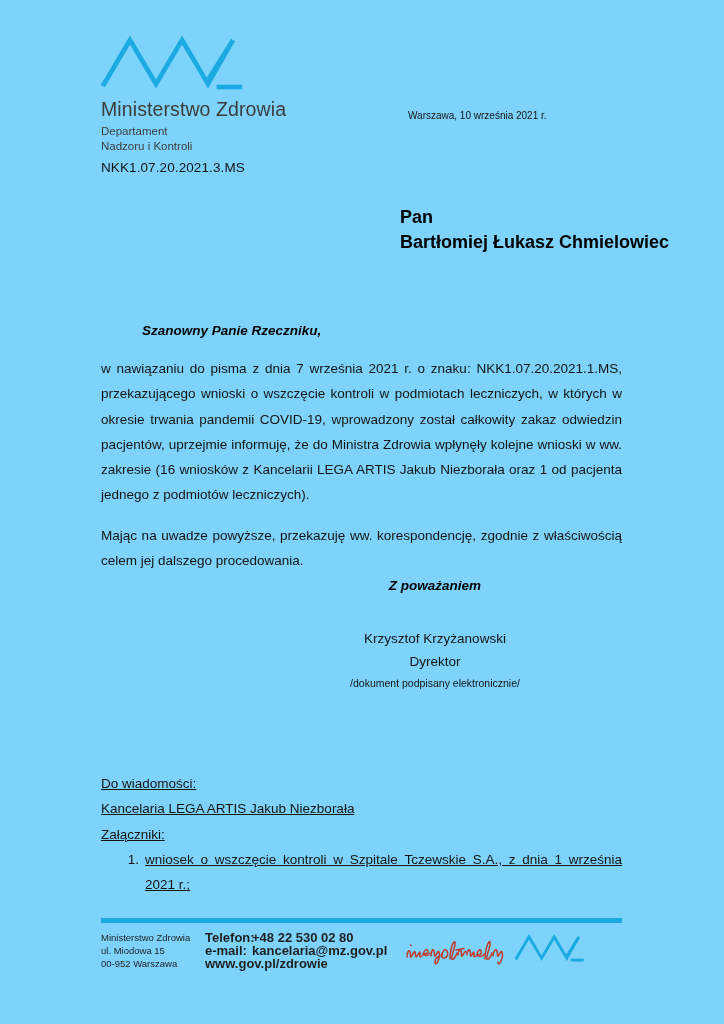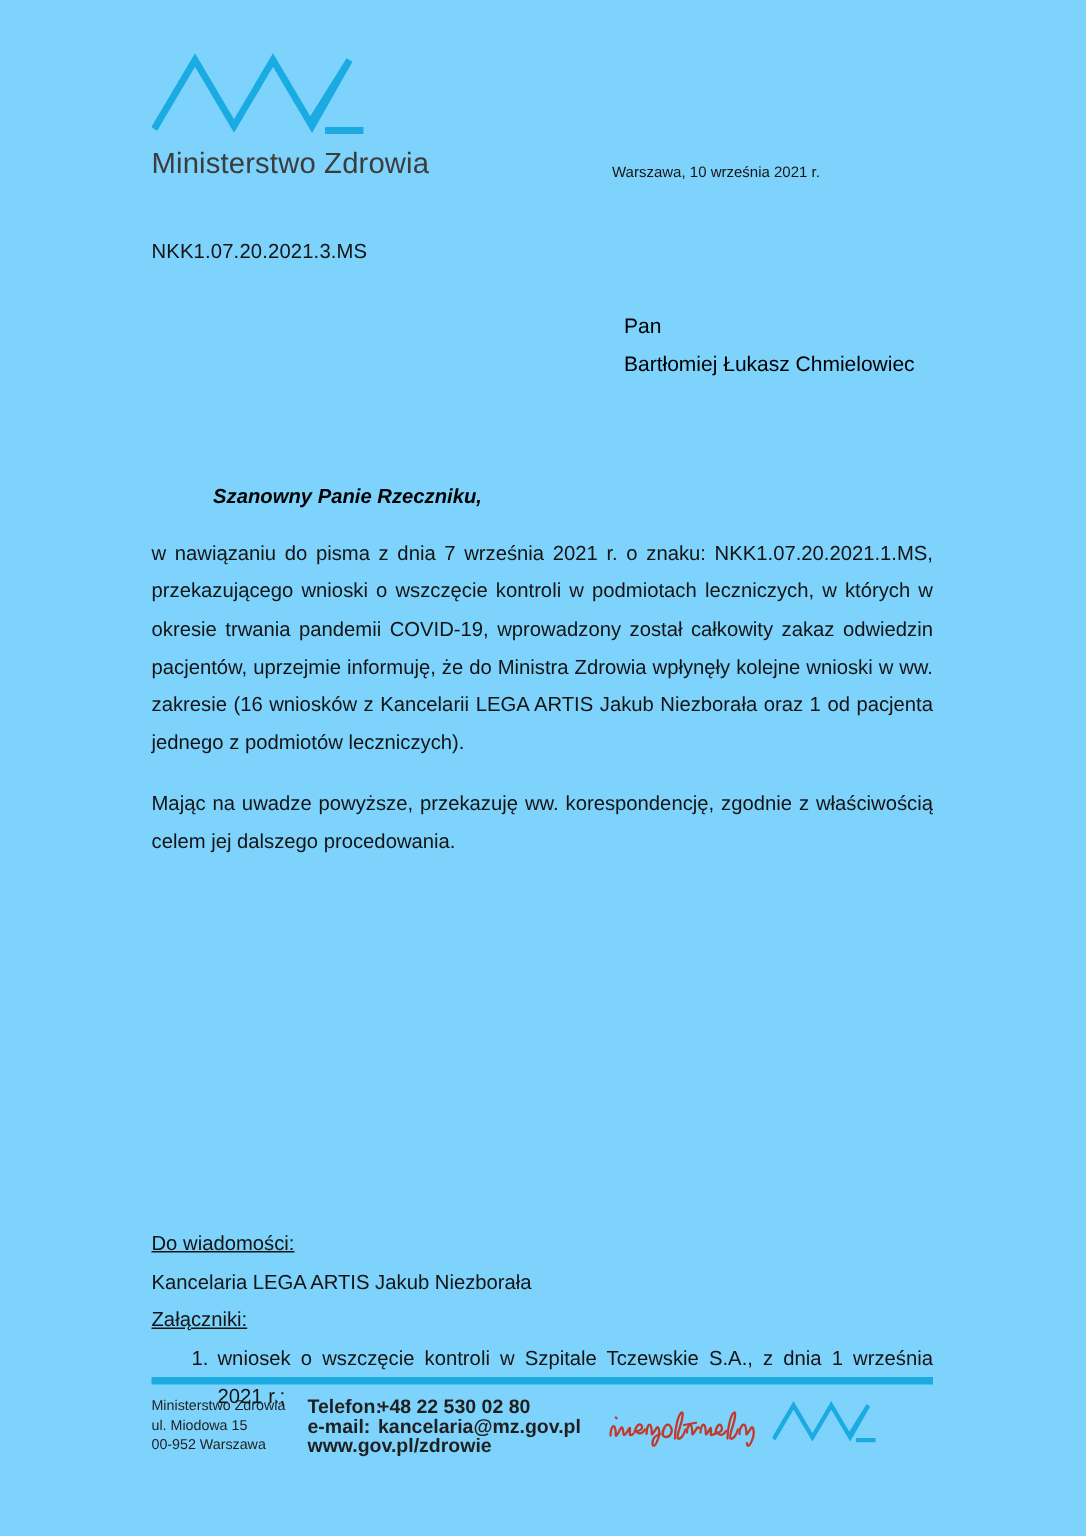--- a/index.html
+++ b/index.html
@@ -55,24 +55,24 @@
   #place-date {
     position: absolute;
     left: 408px;
     top: 86px;
     font-size: 10px;
     color: #141414;
     margin-top: 24px;
   }
   #recipient-block {
     position: absolute;
-    left: 416px;
+    left: 400px;
     top: 205px;
-    font-weight: normal;
-    font-size: 14px;
+    font-weight: bold;
+    font-size: 18px;
     line-height: 25px;
     color: #000000;
   }
 
   
   #salutation {
     position: absolute;
     left: 101px;
     top: 323px;
     font-weight: bold;
@@ -124,22 +124,23 @@
   #signature-note {
     margin-top: 8px;
     font-size: 10.5px;
     color: #141414;
   }
 
   
   #distribution-block {
     position: absolute;
     left: 101px;
-    top: 820px;
+    top: 774px;
     width: 521px;
+    text-decoration: underline;
   }
   .dist-heading {
     font-size: 13.5px;
     color: #141414;
     text-decoration: underline;
     display: inline-block;
   }
   #cc-recipient {
     font-size: 13.5px;
     color: #141414;
@@ -221,38 +222,48 @@
 <div id="page">
 
   <div id="letterhead">
     <svg class="mz-logo-svg" width="155" height="62" viewBox="0 0 155 62">
       <g fill="none" stroke="#1aabe3" stroke-width="4.6" stroke-linecap="square" stroke-linejoin="miter">
         <polyline points="3,52 29,8 55,52 81,8 107,52 132,8 107,48"></polyline>
         <line x1="118" y1="55" x2="139" y2="55"></line>
       </g>
     </svg>
     <div id="logo-ministry-name">Ministerstwo Zdrowia</div>
+    <div id="logo-department">
+      <div>Departament</div>
+      <div>Nadzoru i Kontroli</div>
+    </div>
   </div>
 
   <div id="doc-reference">NKK1.07.20.2021.3.MS</div>
 
   <div id="place-date">Warszawa, 10 września 2021 r.</div>
 
   <div id="recipient-block">
     <div>Pan</div>
     <div>Bartłomiej Łukasz Chmielowiec</div>
   </div>
 
   <div id="salutation">Szanowny Panie Rzeczniku,</div>
 
   <div id="body-content">
     <p class="body-paragraph">w nawiązaniu do pisma z dnia 7 września 2021 r. o znaku: NKK1.07.20.2021.1.MS, przekazującego wnioski o wszczęcie kontroli w podmiotach leczniczych, w których w okresie trwania pandemii COVID-19, wprowadzony został całkowity zakaz odwiedzin pacjentów, uprzejmie informuję, że do Ministra Zdrowia wpłynęły kolejne wnioski w ww. zakresie (16 wniosków z Kancelarii LEGA ARTIS Jakub Niezborała oraz 1 od pacjenta jednego z podmiotów leczniczych).</p>
     <p class="body-paragraph">Mając na uwadze powyższe, przekazuję ww. korespondencję, zgodnie z właściwością celem jej dalszego procedowania.</p>
   </div>
 
+  <div id="signature-block">
+    <div id="closing-phrase">Z poważaniem</div>
+    <div id="signer-name">Krzysztof Krzyżanowski</div>
+    <div id="signer-title">Dyrektor</div>
+    <div id="signature-note">/dokument podpisany elektronicznie/</div>
+  </div>
 
   <div id="distribution-block">
     <div><span class="dist-heading">Do wiadomości:</span></div>
     <div id="cc-recipient">Kancelaria LEGA ARTIS Jakub Niezborała</div>
     <div id="attachments-heading-row"><span class="dist-heading">Załączniki:</span></div>
     <ol id="attachment-list">
       <li>
         <span class="item-number">1.</span><span>wniosek o wszczęcie kontroli w Szpitale Tczewskie S.A., z dnia 1 września 2021 r.;</span>
       </li>
     </ol>

